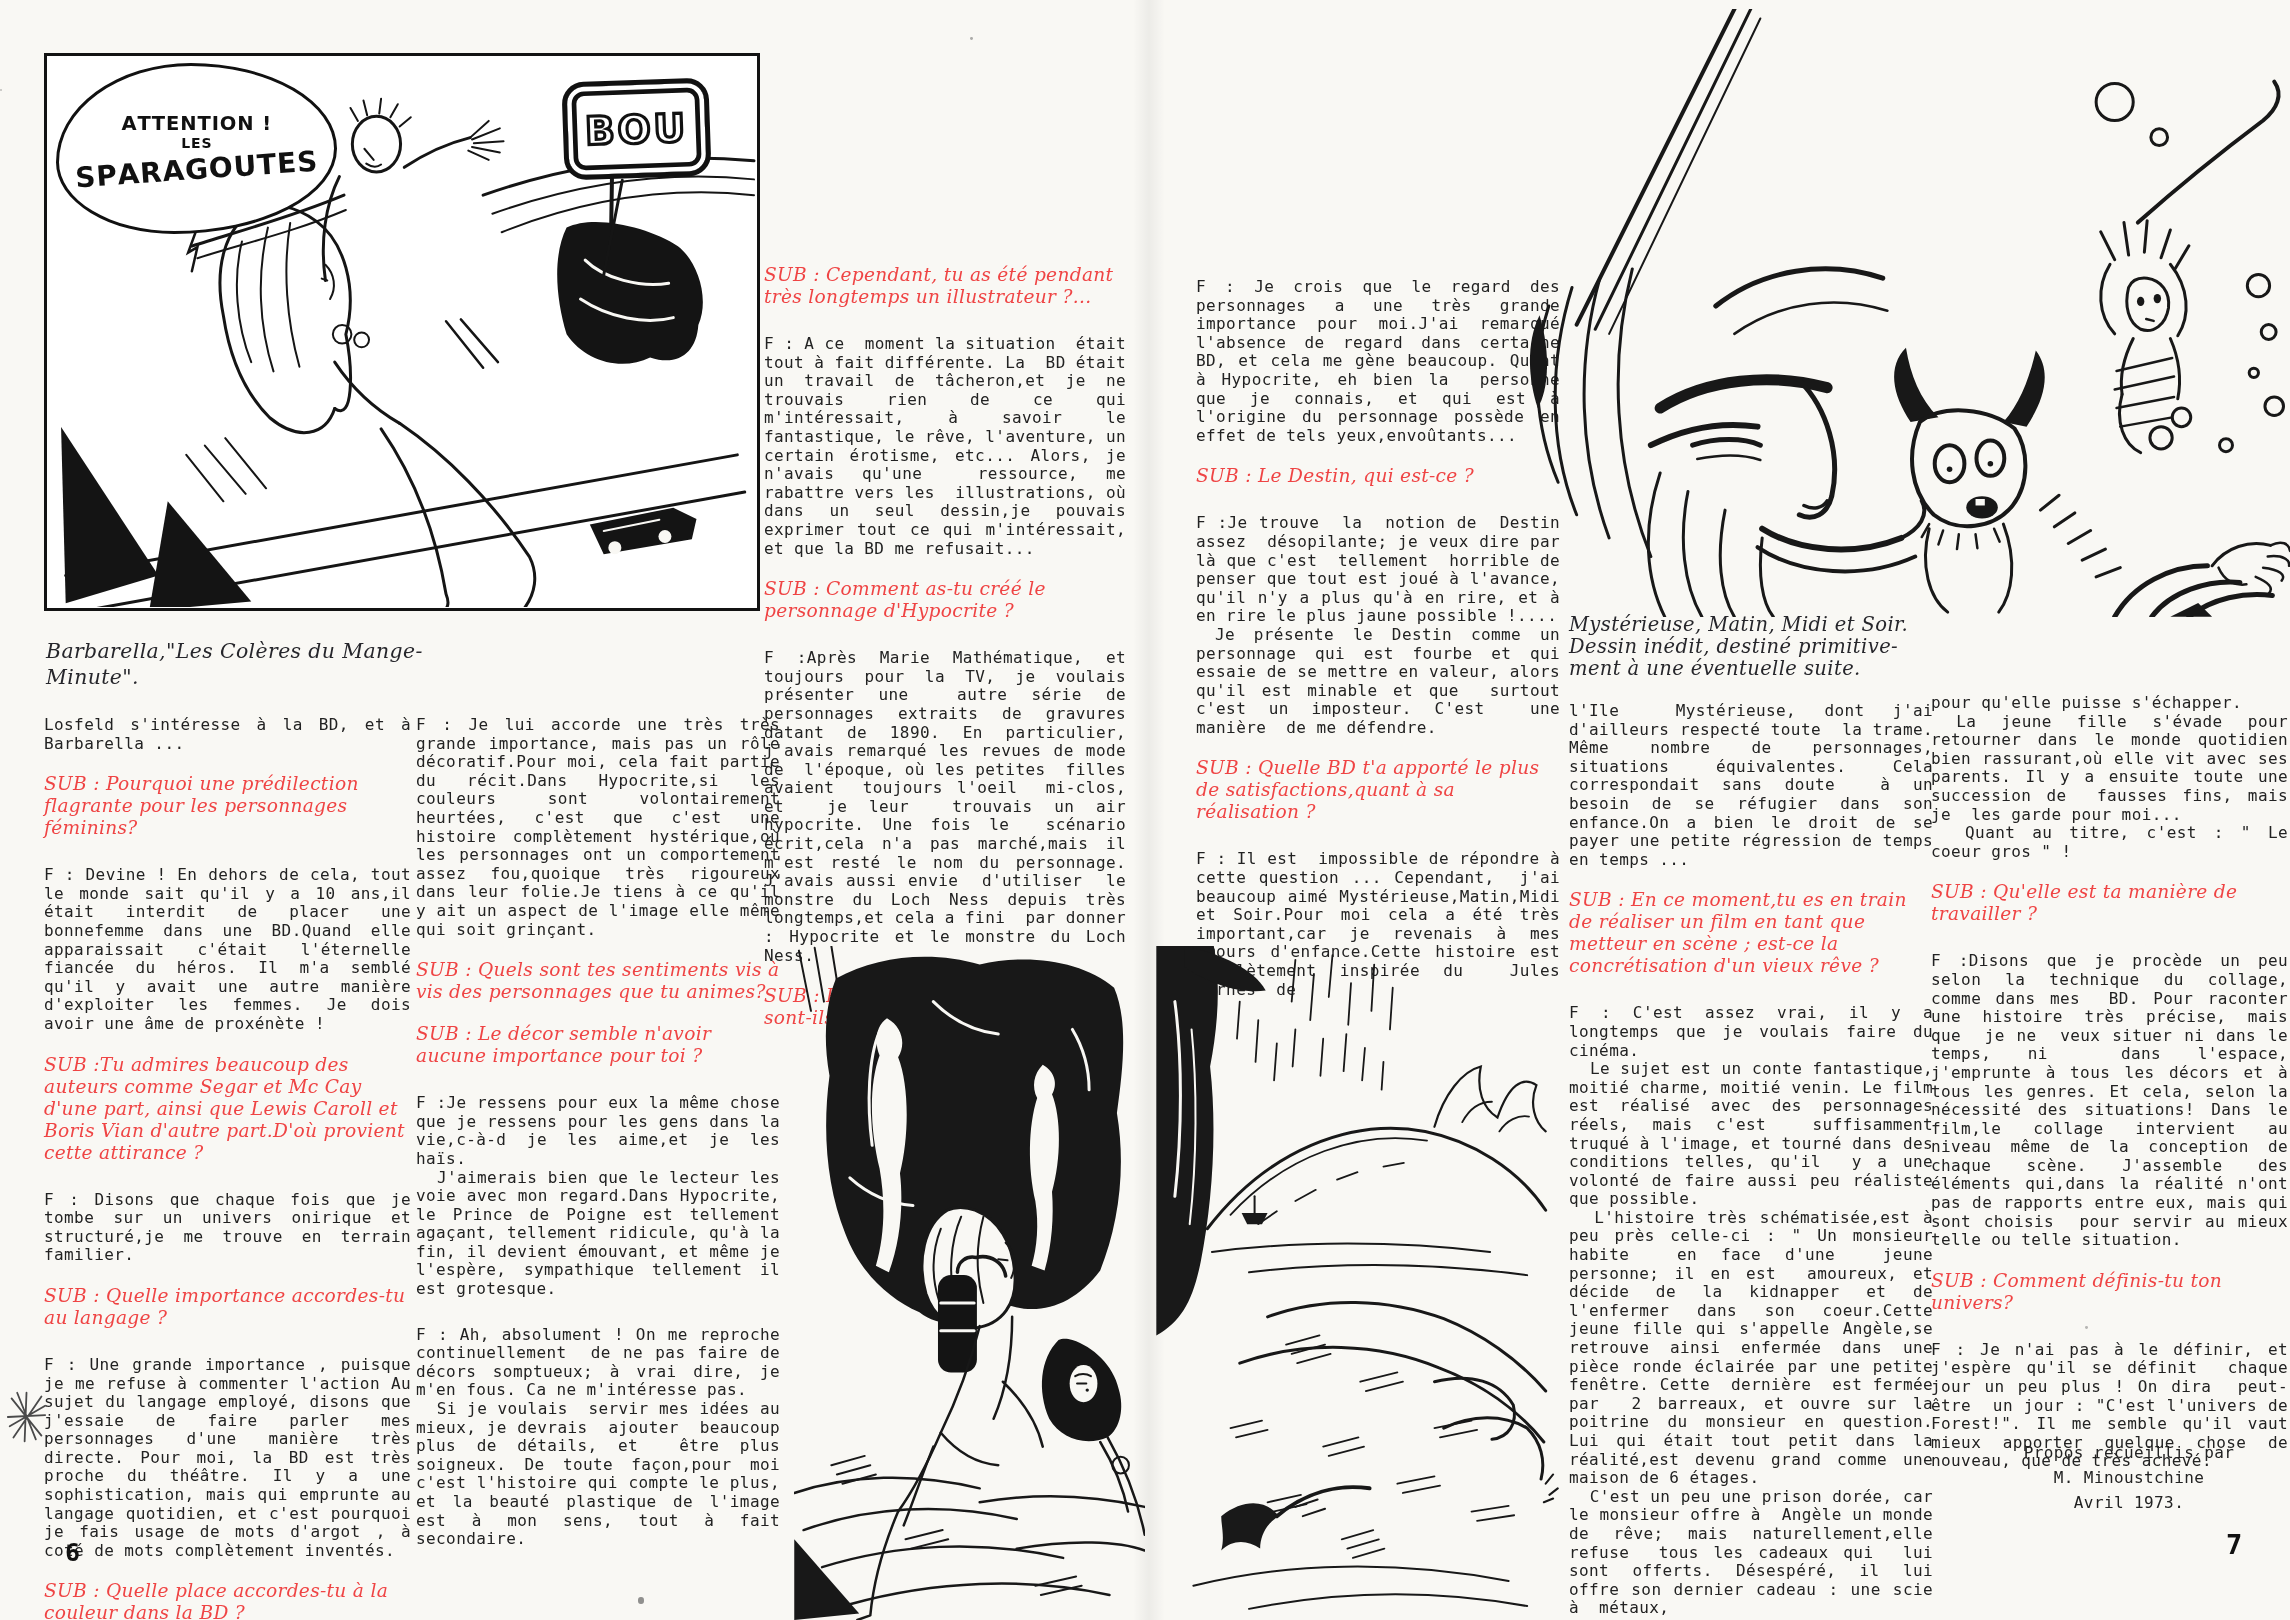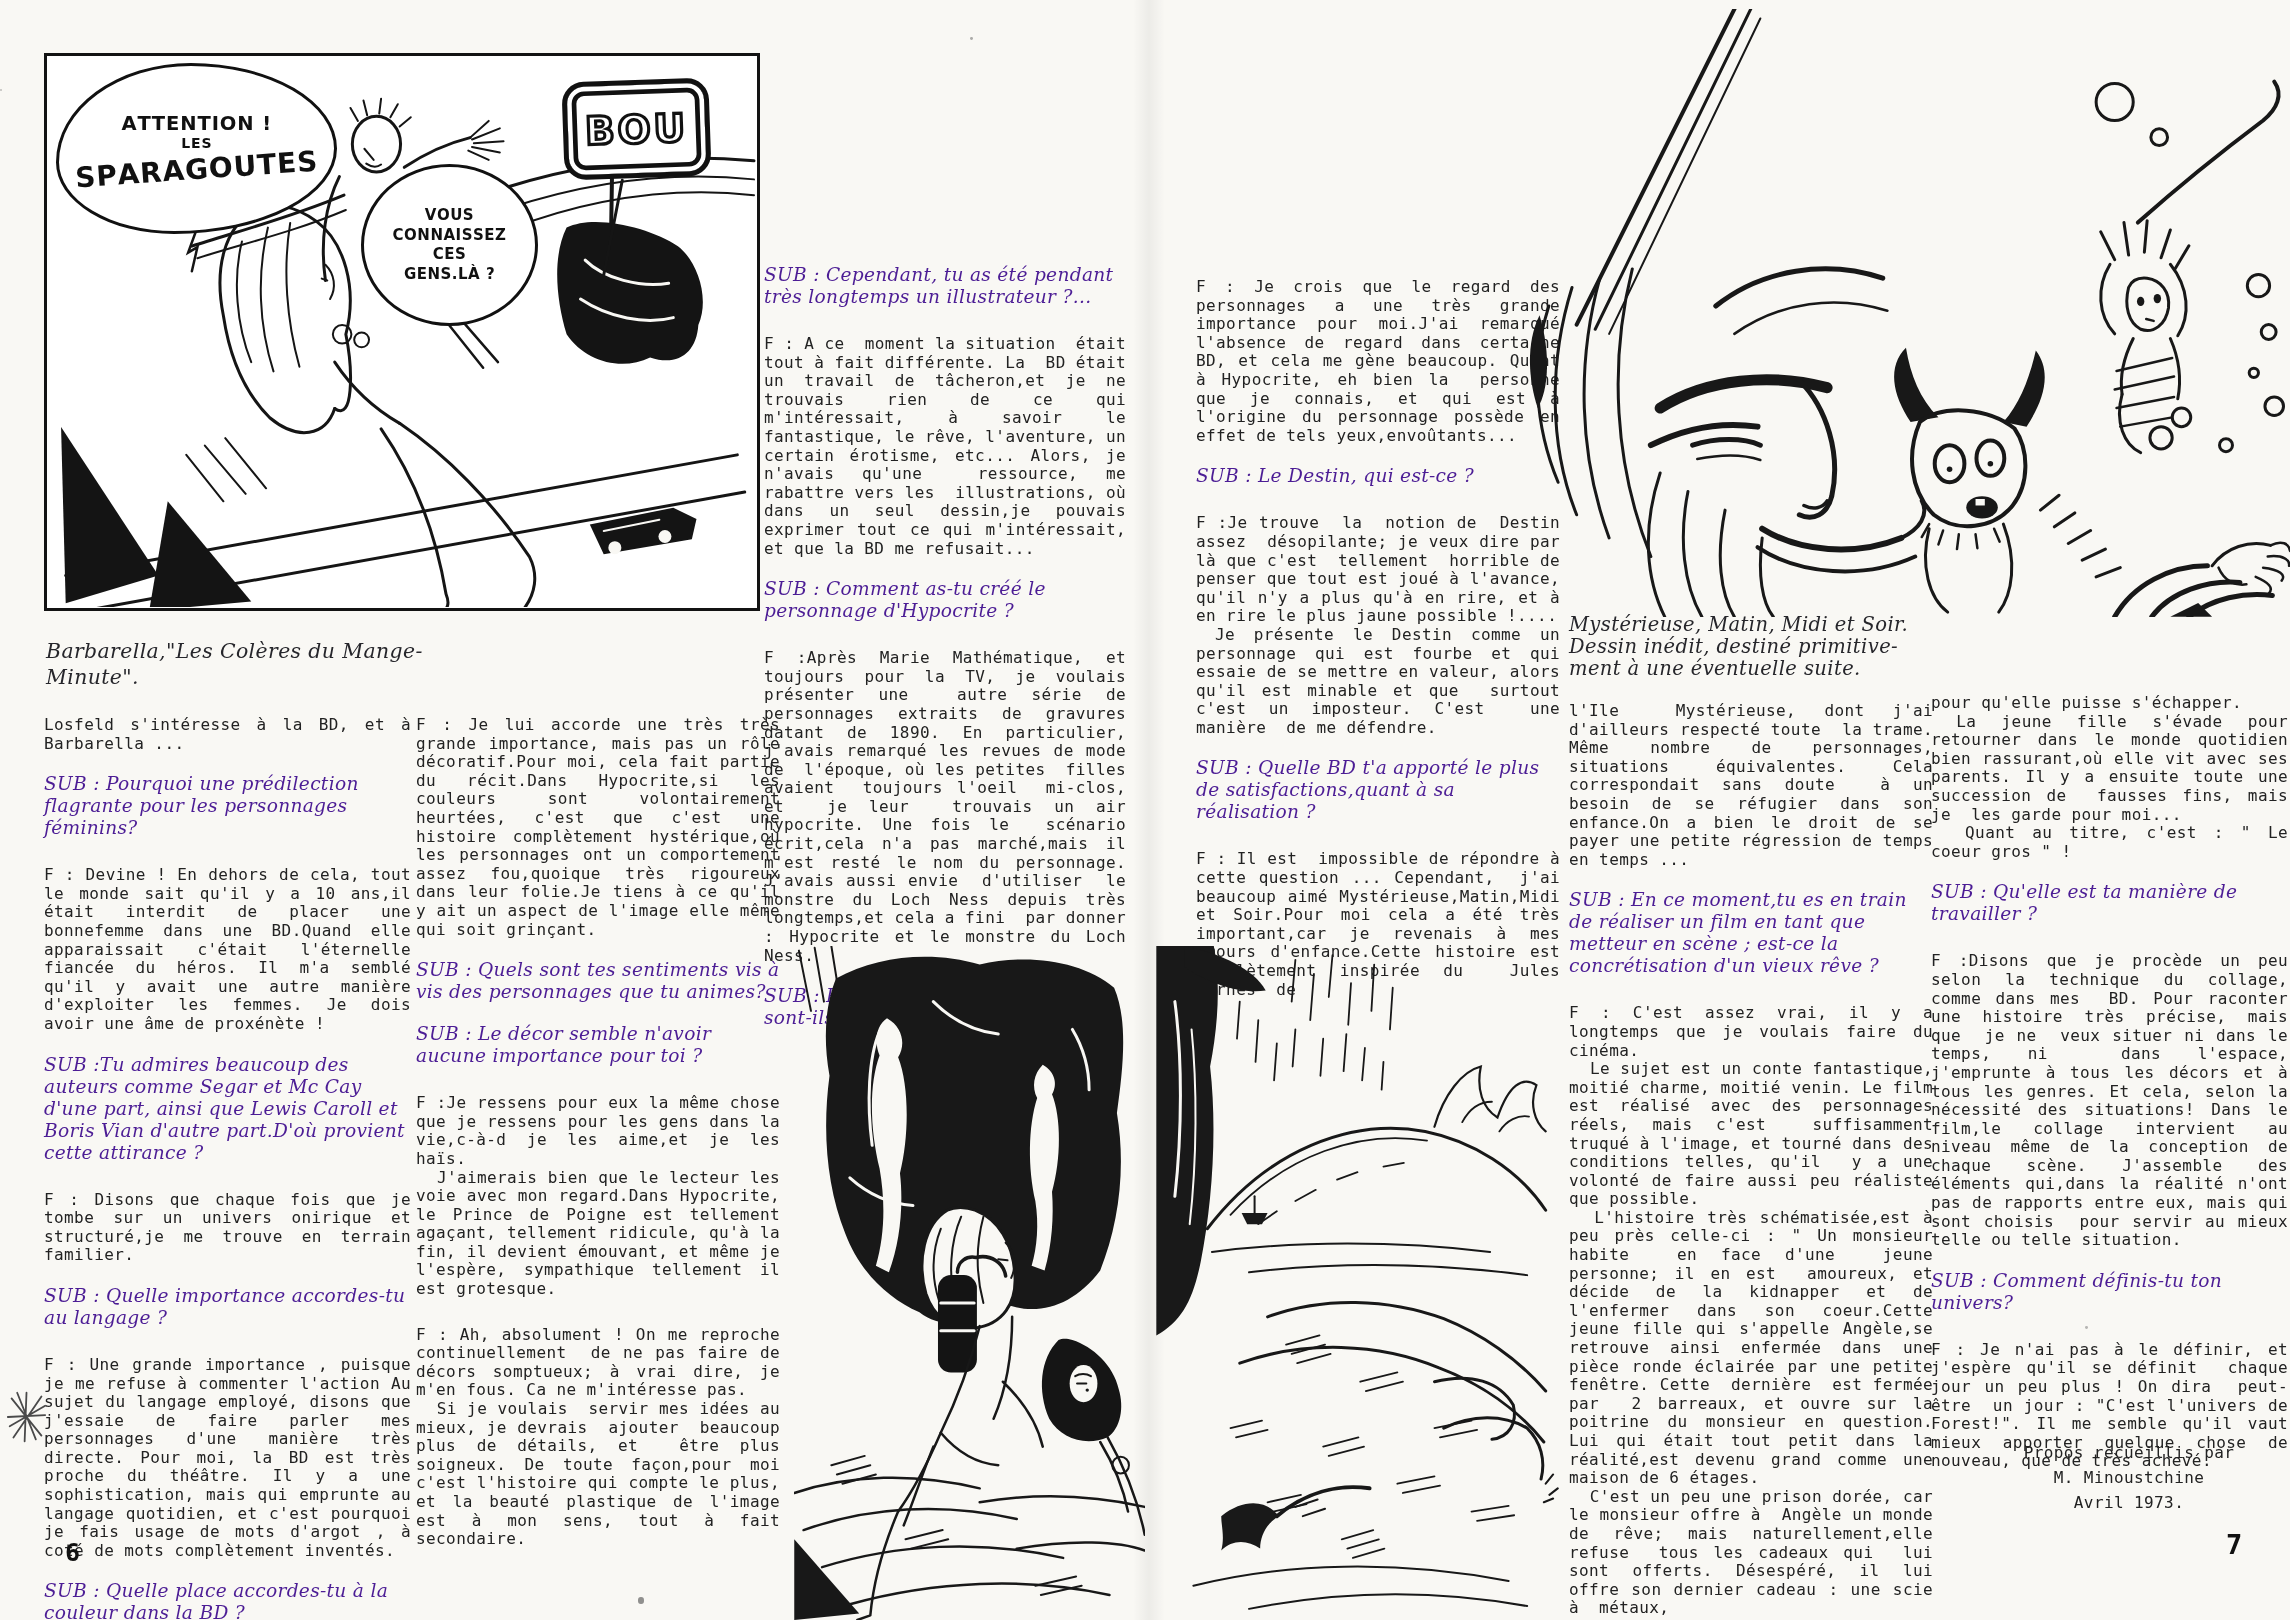--- a/index.html
+++ b/index.html
@@ -3,21 +3,21 @@
 <meta charset="utf-8">
 <style>
   html,body{margin:0;padding:0;background:#e6e3da;}
   .spread{position:relative;width:2290px;height:1620px;background:#f9f8f4;overflow:hidden;
           font-kerning:none;color:#1c1c1c;text-decoration:underline;}
   
   .a,.intro{font:16px/18.6px "DejaVu Sans Mono","Liberation Mono",monospace;
         letter-spacing:0.4px;text-align:justify;white-space:pre-wrap;color:#222;}
   
   .q{font:italic 18.6px/22px "DejaVu Serif","Liberation Serif",serif;
-     letter-spacing:0.3px;color:#4c1d95;margin:20px 0 11px;}
+     letter-spacing:0.3px;color:#ef4444;margin:20px 0 11px;}
   .blk+.a{margin-top:27px;}
   .col{position:absolute;}
   .col>.blk:first-child{margin-top:0;}
   .caption{position:absolute;font:italic 20.4px/26px "DejaVu Serif","Liberation Serif",serif;
            color:#26262b;white-space:pre-wrap;letter-spacing:0.4px;}
   .pagenum{position:absolute;font:bold 25px/25px "DejaVu Sans Mono","Liberation Mono",monospace;color:#111;}
   .credit{position:absolute;font:16px/25px "DejaVu Sans Mono","Liberation Mono",monospace;
           letter-spacing:0.4px;text-align:center;white-space:pre-wrap;color:#222;}
   
   .panel{position:absolute;left:44px;top:53px;width:716px;height:558px;background:#fff;
@@ -93,24 +93,20 @@
         <path d="M160,190 l-8,22 l10,-6 l-6,26" stroke-width="2.5"></path>
         <path d="M430,286 L470,336 M446,284 L486,330" stroke-width="2.5"></path>
         <path d="M620,134 L600,236" stroke-width="3"></path>
       </g>
     </svg>
     <div class="bubble bubble-cloud">
       <span class="bc1">ATTENTION !</span>
       <span class="bc2">LES</span>
       <span class="bc3">SPARAGOUTES</span>
     </div>
-    <div class="bubble bubble-round">VOUS
-CONNAISSEZ
-CES
-GENS.LÀ ?</div>
     <div class="bou">BOU</div>
   </div>
 
   <div class="caption" style="left:46px;top:638px;width:427px;">Barbarella,"Les Colères du Mange-
 Minute".</div>
 
   <div class="col" style="left:44px;top:716px;width:367px;">
     <div class="blk intro">Losfeld s'intéresse à la BD, et à Barbarella ...</div>
     <div class="blk q">SUB : Pourquoi une prédilection flagrante pour les personnages féminins?</div>
     <div class="blk a">F : Devine ! En dehors de cela, tout le monde sait qu'il y a 10 ans,il était interdit de placer une bonnefemme dans une BD.Quand elle apparaissait c'était l'éternelle fiancée du héros. Il m'a semblé qu'il y avait une autre manière  d'exploiter les femmes. Je dois avoir une âme de proxénète !</div>

